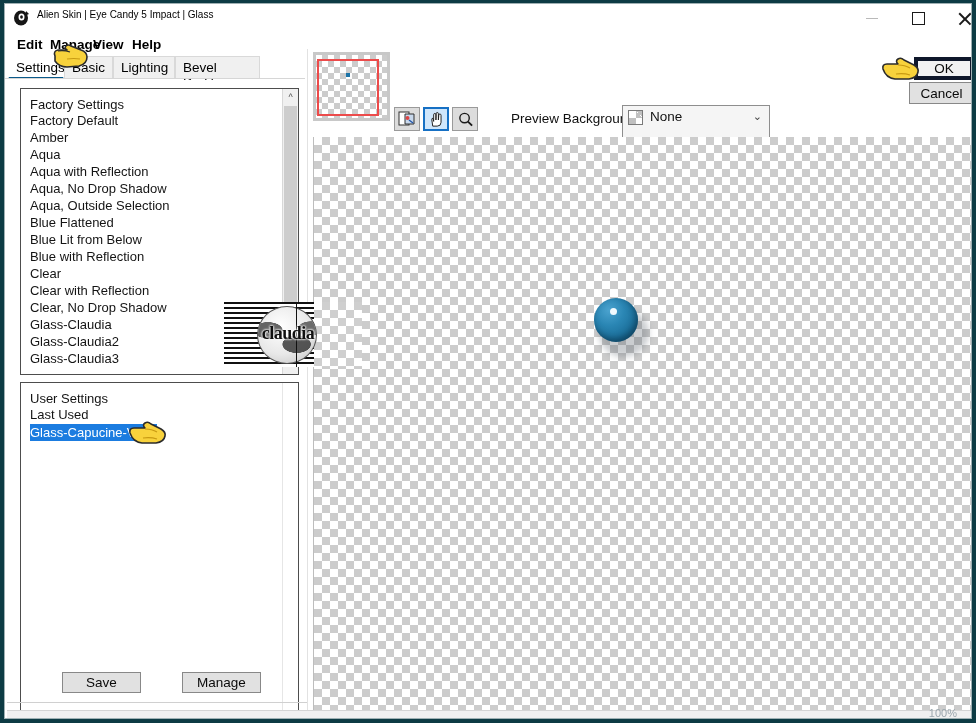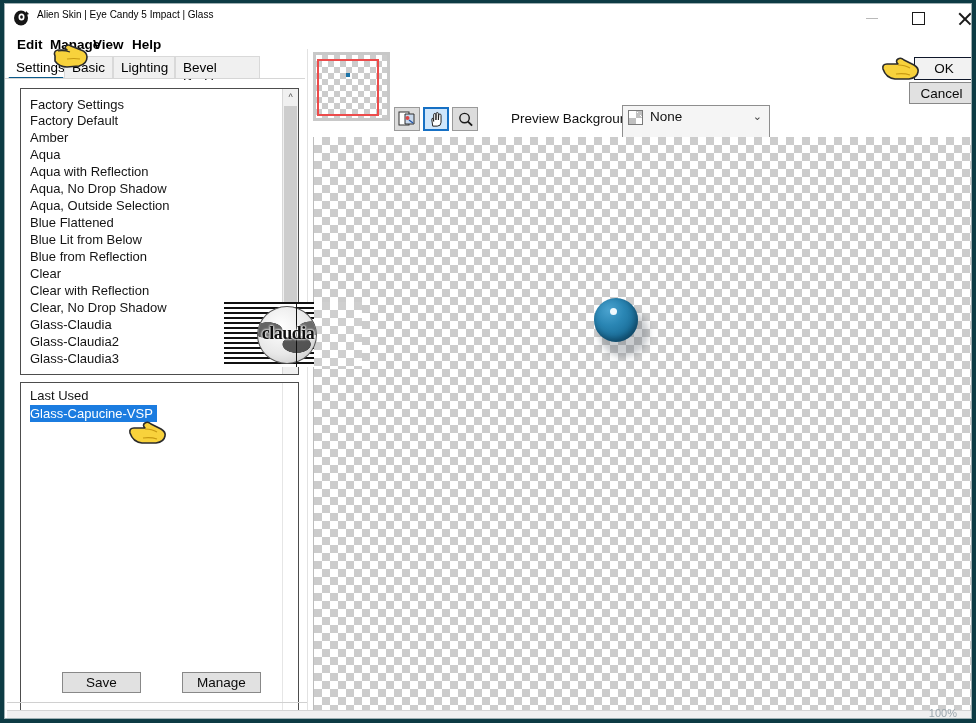--- a/index.html
+++ b/index.html
@@ -253,21 +253,21 @@
   .okbtn {
     position: absolute;
     background: #e1e1e1;
     border: 1px solid #888888;
     font-size: 13.5px; color: #0a0a0a;
     display: flex; align-items: center; justify-content: center;
   }
   #ok-button {
     left: 606px; top: 8px; width: 60px; height: 23px;
     background: #f2f2f2;
-    border: 1px solid #0f172a;
+    border: 4px solid #0f172a;
   }
   #cancel-button { left: 601px; top: 33px; width: 65px; height: 22px; }
 
   
   .preview {
     position: absolute; left: 5px; top: 88px;
     width: 658px; height: 573px;
     background-color: #ffffff;
     background-image:
       linear-gradient(45deg, #cccccc 25%, transparent 25%, transparent 75%, #cccccc 75%),
@@ -421,37 +421,38 @@
         <div class="list-inner">
           <div class="list-item group">Factory Settings</div>
           <div class="list-item">Factory Default</div>
           <div class="list-item">Amber</div>
           <div class="list-item">Aqua</div>
           <div class="list-item">Aqua with Reflection</div>
           <div class="list-item">Aqua, No Drop Shadow</div>
           <div class="list-item">Aqua, Outside Selection</div>
           <div class="list-item">Blue Flattened</div>
           <div class="list-item">Blue Lit from Below</div>
-          <div class="list-item">Blue from Reflection</div>
+          <div class="list-item">Blue with Reflection</div>
           <div class="list-item">Clear</div>
           <div class="list-item">Clear with Reflection</div>
           <div class="list-item">Clear, No Drop Shadow</div>
           <div class="list-item">Glass-Claudia</div>
           <div class="list-item">Glass-Claudia2</div>
           <div class="list-item">Glass-Claudia3</div>
         </div>
 
         <div class="scrollbar">
           <div class="sb-arrow">^</div>
           <div class="sb-thumb"></div>
         </div>
       </div>
 
       <div class="listbox" id="user-listbox">
         <div class="list-inner">
+          <div class="list-item group">User Settings</div>
           <div class="list-item">Last Used</div>
           <div style="height:17px;line-height:17px;padding-left:9px;">
             <span class="list-item selected" style="padding-left:0;">Glass-Capucine-VSP</span>
           </div>
         </div>
         <div class="scrollbar" style="background:#ffffff;border-left:1px solid #e6e6e6"></div>
       </div>
 
       <div class="btn" id="save-button">Save</div>
       <div class="btn" id="manage-button">Manage</div>

